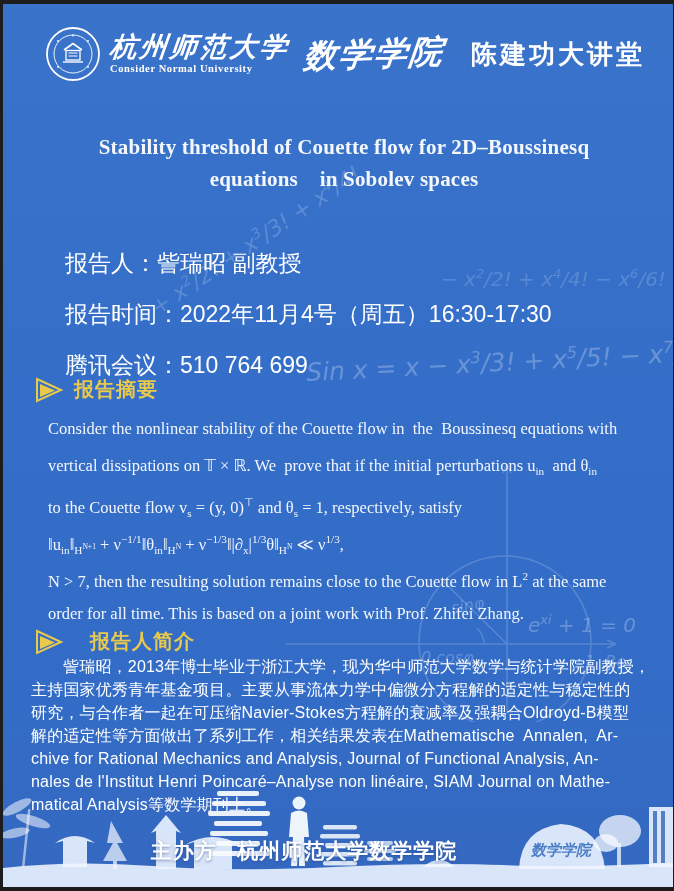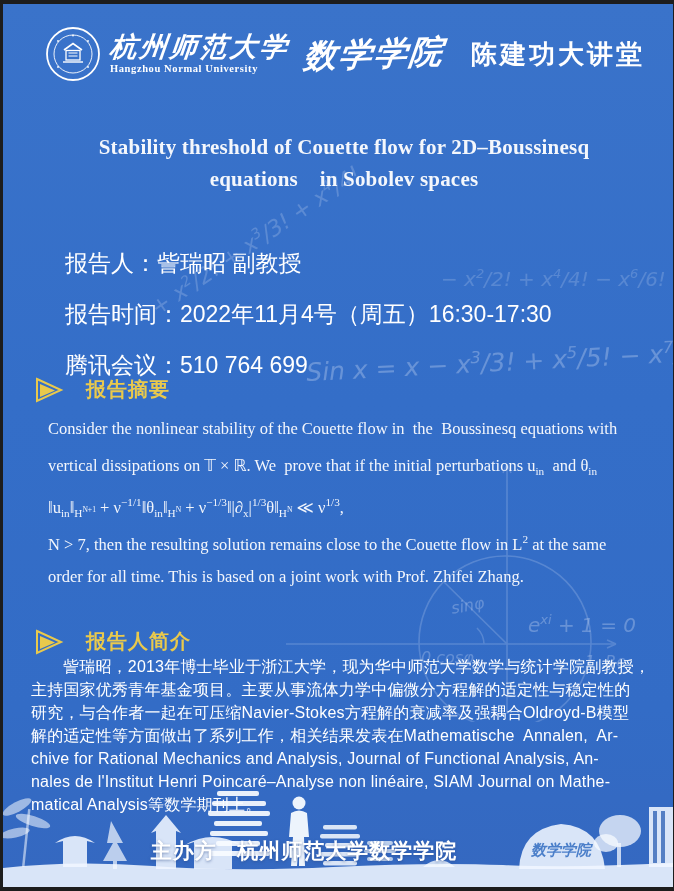--- a/index.html
+++ b/index.html
@@ -41,23 +41,23 @@
            font-family:"Liberation Serif", serif; font-weight:700; font-size:21px;
            line-height:32px; letter-spacing:.2px; }
   .title div { white-space:pre; }
 
   
   .info { position:absolute; top:216px; left:62px; color:#fff; font-size:23px; }
   .info div { height:23px; margin-bottom:22px; white-space:pre;margin-top:28px; }
 
   
   .sec-head { position:absolute; left:32px; display:flex; align-items:center; }
-  .sec-head .txt { margin-left:21px; color:#e9c94c; font-size:20px; font-weight:700; letter-spacing:1px; }
+  .sec-head .txt { margin-left:9px; color:#e9c94c; font-size:20px; font-weight:700; letter-spacing:1px; }
   .sec-abstract { top:372px; }
-  .sec-bio { top:624px; }
+  .sec-bio { top:624px;gap:16px; }
 
   
   .abstract { position:absolute; top:406px; left:45px; right:20px; color:#f3f6fc;
               font-family:"Liberation Serif", serif; font-size:16.5px; }
   .abstract .ln { height:37px; line-height:37px; white-space:pre; }
   .abstract sup { font-size:68%; }
   .abstract sub { font-size:68%; }
 
   
   .bio { position:absolute; top:651px; left:28px; right:22px; color:#fff; font-size:16px; }
@@ -106,21 +106,21 @@
         <line x1="23.5" y1="30" x2="32.5" y2="30" stroke="#ffffff" stroke-width="1"></line>
         <line x1="18" y1="36" x2="38" y2="36" stroke="#ffffff" stroke-width="1.4"></line>
         <circle cx="28" cy="9.5" r="0.9" fill="#ffffff"></circle>
         <circle cx="13" cy="15" r="0.9" fill="#ffffff"></circle>
         <circle cx="43" cy="15" r="0.9" fill="#ffffff"></circle>
         <circle cx="13" cy="41" r="0.9" fill="#ffffff"></circle>
         <circle cx="43" cy="41" r="0.9" fill="#ffffff"></circle>
       </svg>
       <div class="uni-block">
         <div class="uni-cn">杭州师范大学</div>
-        <div class="uni-en">Hangzhou Normal University</div>
+        <div class="uni-en">Consider Normal University</div>
       </div>
       <div class="school-cn">数学学院</div>
       <div class="series">陈建功大讲堂</div>
     </div>
 
     <div class="title">
       <div>Stability threshold of Couette flow for 2D–Boussinesq</div>
       <div>equations    in Sobolev spaces</div>
     </div>
 
@@ -134,20 +134,21 @@
       <svg width="30" height="26" viewBox="0 0 30 26">
         <polygon points="2,2 26,13 2,24" fill="none" stroke="#e9c94c" stroke-width="2"></polygon>
         <polygon points="5,7 20,13.5 5,20" fill="#e9c94c"></polygon>
       </svg>
       <span class="txt">报告摘要</span>
     </div>
 
     <div class="abstract">
       <div class="ln">Consider the nonlinear stability of the Couette flow in  the  Boussinesq equations with</div>
       <div class="ln">vertical dissipations on 𝕋 × ℝ. We  prove that if the initial perturbations u<sub>in</sub>  and θ<sub>in</sub></div>
+      <div class="ln">to the Couette flow v<sub>s</sub> = (y, 0)<sup>⊤</sup> and θ<sub>s</sub> = 1, respectively, satisfy</div>
       <div class="ln">‖u<sub>in</sub>‖<sub>H<sup>N+1</sup></sub> + ν<sup>−1/1</sup>‖θ<sub>in</sub>‖<sub>H<sup>N</sup></sub> + ν<sup>−1/3</sup>‖|∂<sub>x</sub>|<sup>1/3</sup>θ‖<sub>H<sup>N</sup></sub> ≪ ν<sup>1/3</sup>,</div>
       <div class="ln">N &gt; 7, then the resulting solution remains close to the Couette flow in L<sup>2</sup> at the same</div>
       <div class="ln">order for all time. This is based on a joint work with Prof. Zhifei Zhang.</div>
     </div>
 
     <div class="sec-head sec-bio">
       <svg width="30" height="26" viewBox="0 0 30 26">
         <polygon points="2,2 26,13 2,24" fill="none" stroke="#e9c94c" stroke-width="2"></polygon>
         <polygon points="5,7 20,13.5 5,20" fill="#e9c94c"></polygon>
       </svg>

